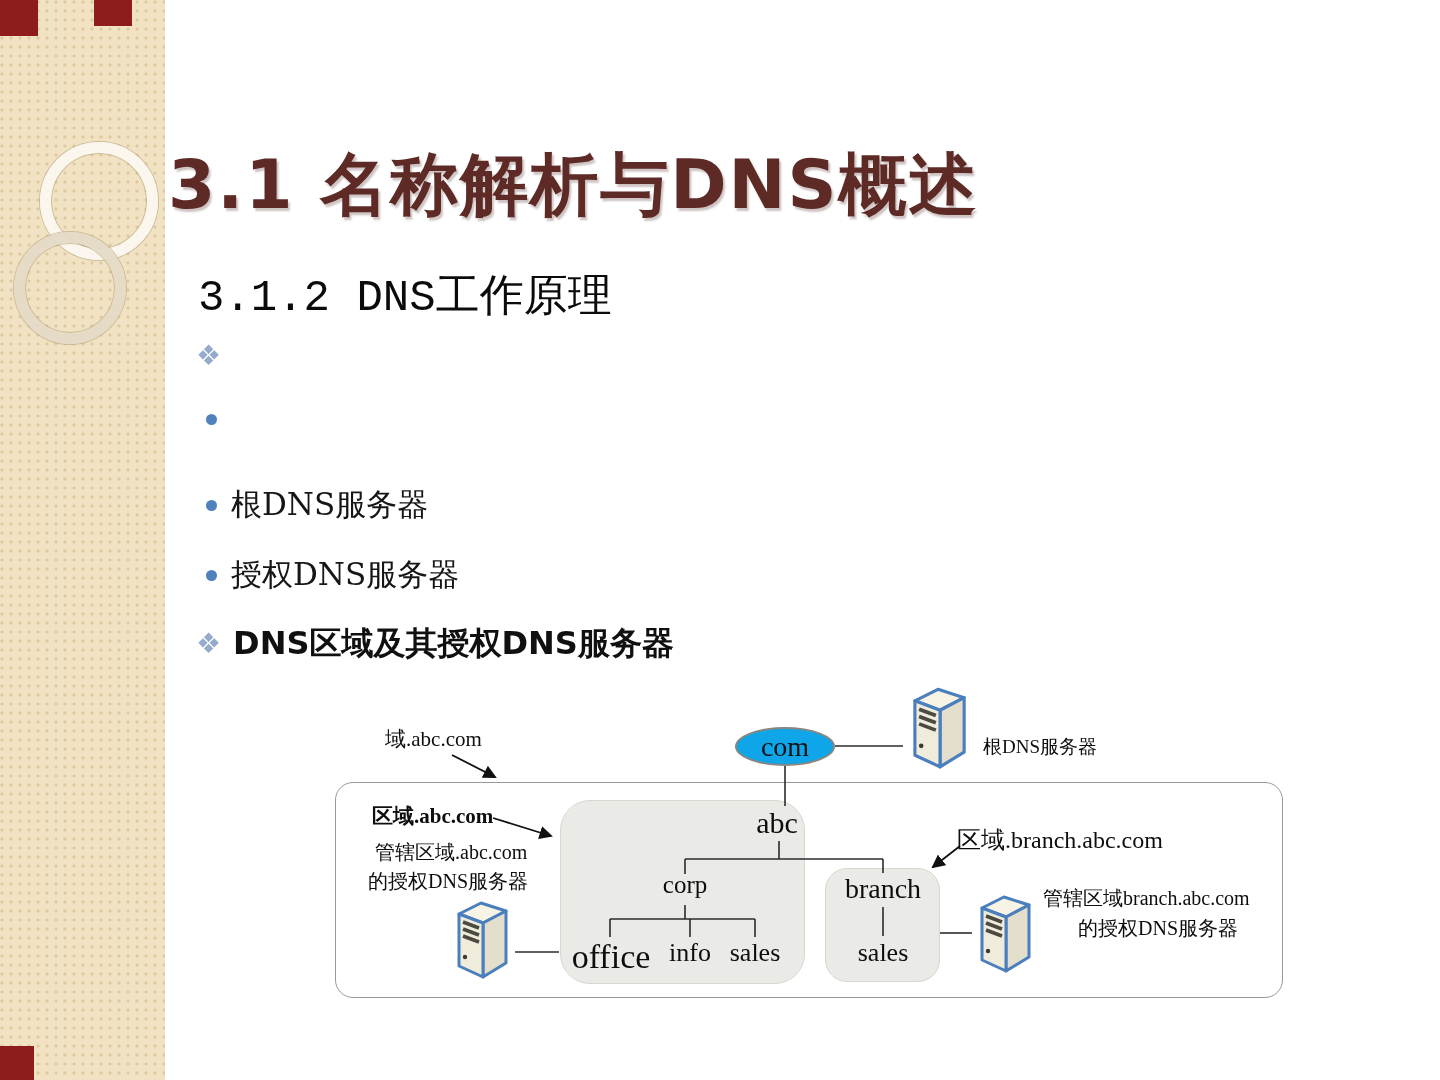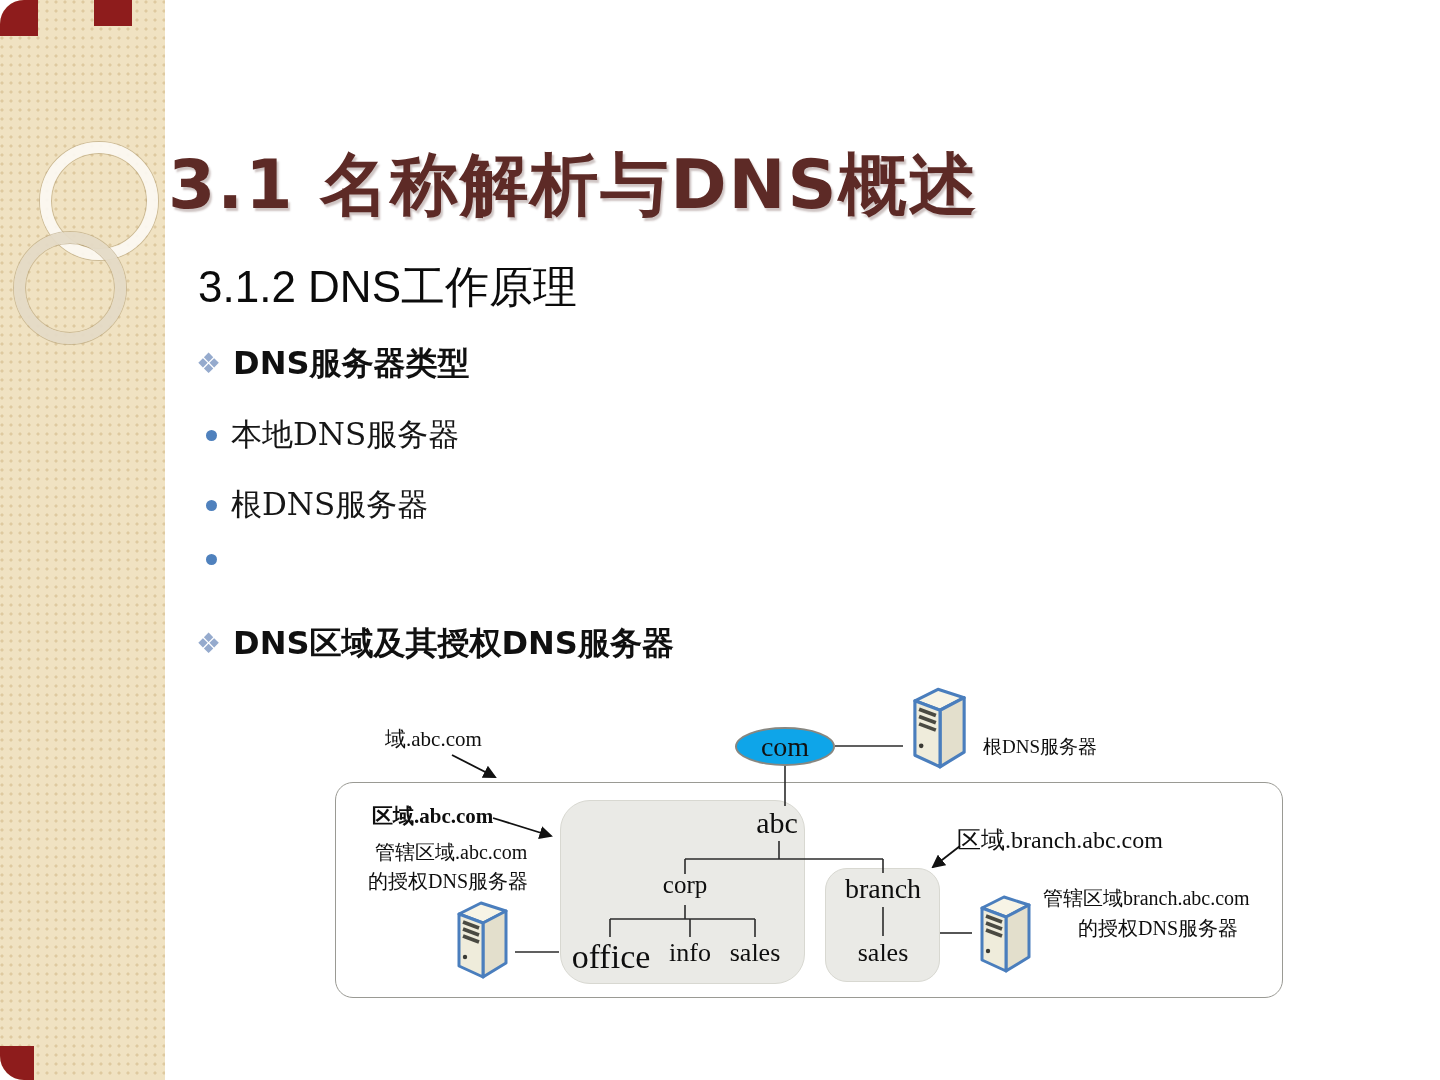--- a/index.html
+++ b/index.html
@@ -5,21 +5,20 @@
   * { box-sizing: border-box; margin: 0; padding: 0; }
   html, body { background: #ffffff; }
   body { font-family: "Liberation Sans", sans-serif; }
 
   .slide {
     position: relative;
     width: 1440px;
     height: 1080px;
     background: #ffffff;
     overflow: hidden;
-    border-radius: 24px;
   }
 
   
   .sidebar {
     position: absolute;
     left: 0; top: 0;
     width: 165px; height: 1080px;
     background-color: var(--sidebar_beige, #f0e2c2);
     background-image: radial-gradient(circle at 2px 2px, rgba(190,155,95,0.35) 1.2px, transparent 1.9px);
     background-size: 9px 9px;
@@ -43,22 +42,22 @@
     font-family: "DejaVu Sans", sans-serif;
     font-size: 68px;
     font-weight: 800;
     letter-spacing: 2px;
     color: var(--title_maroon, #5d2a26);
     text-shadow: 2px 3px 2px rgba(60,20,15,0.25);
     white-space: nowrap;
   }
   .subtitle {
     position: absolute;
-    left: 198px; top: 258px;
-    font-family: Liberation Sans, sans-serif;
+    left: 198px; top: 266px;
+    font-family: Liberation Mono, monospace;
     font-size: 44px;
     font-weight: 400;
     color: #0b0b0b;
     white-space: nowrap;
   }
 
   .bullet {
     position: absolute;
     left: 196px;
     display: flex;
@@ -185,32 +184,31 @@
     <div class="ring ring-2"></div>
   </aside>
 
   <main>
 
     <h1 class="title">3.1  名称解析与DNS概述</h1>
     <h2 class="subtitle">3.1.2  DNS工作原理</h2>
 
     <div class="bullet b1">
       <span class="diamond-marker">❖</span>
-      <span class="bt-bold">DNS服务器类型</span>
     </div>
     <div class="bullet b2">
       <span class="dot-marker"></span>
-      <span class="bt-reg">本地DNS服务器</span>
     </div>
     <div class="bullet b3">
       <span class="dot-marker"></span>
       <span class="bt-reg">根DNS服务器</span>
     </div>
     <div class="bullet b4">
       <span class="dot-marker"></span>
+      <span class="bt-reg">授权DNS服务器</span>
     </div>
     <div class="bullet b5">
       <span class="diamond-marker">❖</span>
       <span class="bt-bold">DNS区域及其授权DNS服务器</span>
     </div>
 
     <figure class="diagram">
 
       <div class="outer-box"></div>
       <div class="zone zone-abc"></div>

